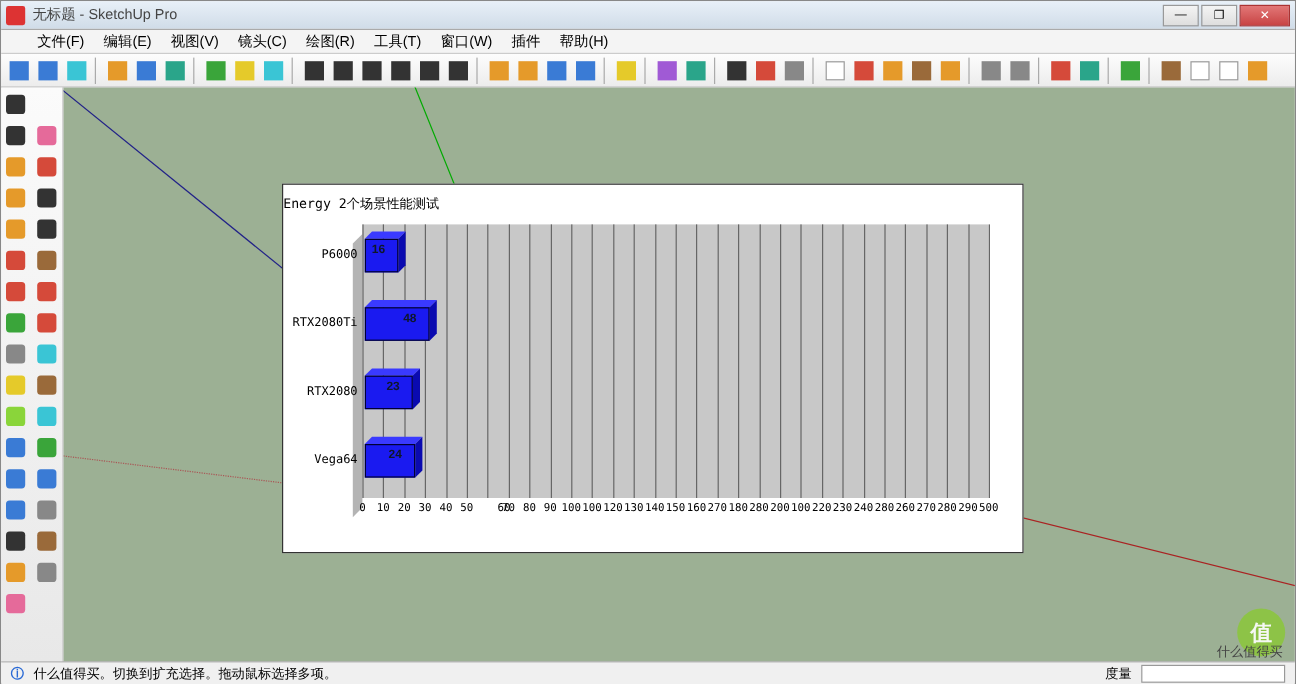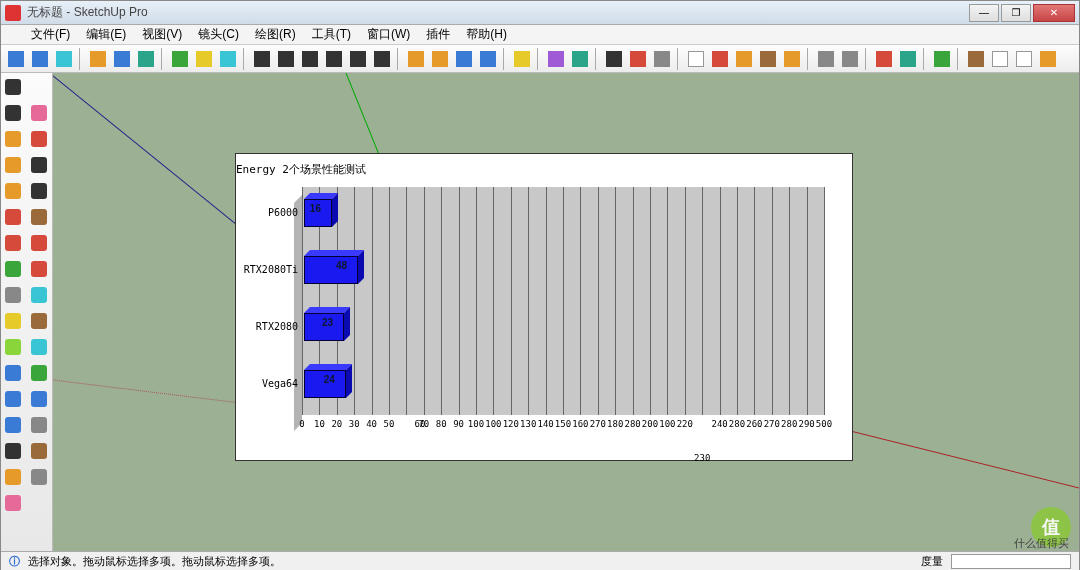--- a/index.html
+++ b/index.html
@@ -368,21 +368,21 @@
               <span class="xtick" style="left: 226.2px;">130</span>
               <span class="xtick" style="left: 243.6px;">140</span>
               <span class="xtick" style="left: 261px;">150</span>
               <span class="xtick" style="left: 278.4px;">160</span>
               <span class="xtick" style="left: 295.8px;">270</span>
               <span class="xtick" style="left: 313.2px;">180</span>
               <span class="xtick" style="left: 330.6px;">280</span>
               <span class="xtick" style="left: 348px;">200</span>
               <span class="xtick" style="left: 365.4px;">100</span>
               <span class="xtick" style="left: 382.8px;">220</span>
-              <span class="xtick" style="left: 400.2px; margin-top: 34px;">230</span>
+              <span class="xtick" style="left: 400.2px;">230</span>
               <span class="xtick" style="left: 417.6px;">240</span>
               <span class="xtick" style="left: 435px;">280</span>
               <span class="xtick" style="left: 452.4px;">260</span>
               <span class="xtick" style="left: 469.8px;">270</span>
               <span class="xtick" style="left: 487.2px;">280</span>
               <span class="xtick" style="left: 504.6px;">290</span>
               <span class="xtick" style="left: 522px;">500</span>
             </div>
         <div class="bar3d" style="left: 2px; top: 12px; width: 27.84px;">
               <div class="top"></div>
@@ -412,21 +412,21 @@
               <span class="barval">24</span>
               <span class="catlabel">Vega64</span>
             </div>
           </div>
       </div>
     </div>
   </div>
 
   <div class="statusbar">
     <span style="color:#2a6ad5;font-weight:bold;">ⓘ</span>
-    <span class="hint">选择对象。拖动鼠标选择多项。拖动鼠标选择多项。</span>
+    <span class="hint">什么值得买。切换到扩充选择。拖动鼠标选择多项。</span>
     <span>度量</span>
     <input type="text" style="width: 120px; height: 15px; border: 1px solid rgb(153, 153, 153); background: rgb(255, 255, 255);">
   </div>
 
   <div class="watermark">
       <span>值</span>
     </div>
   <div class="wmtext">什么值得买</div>
 </div>
 

